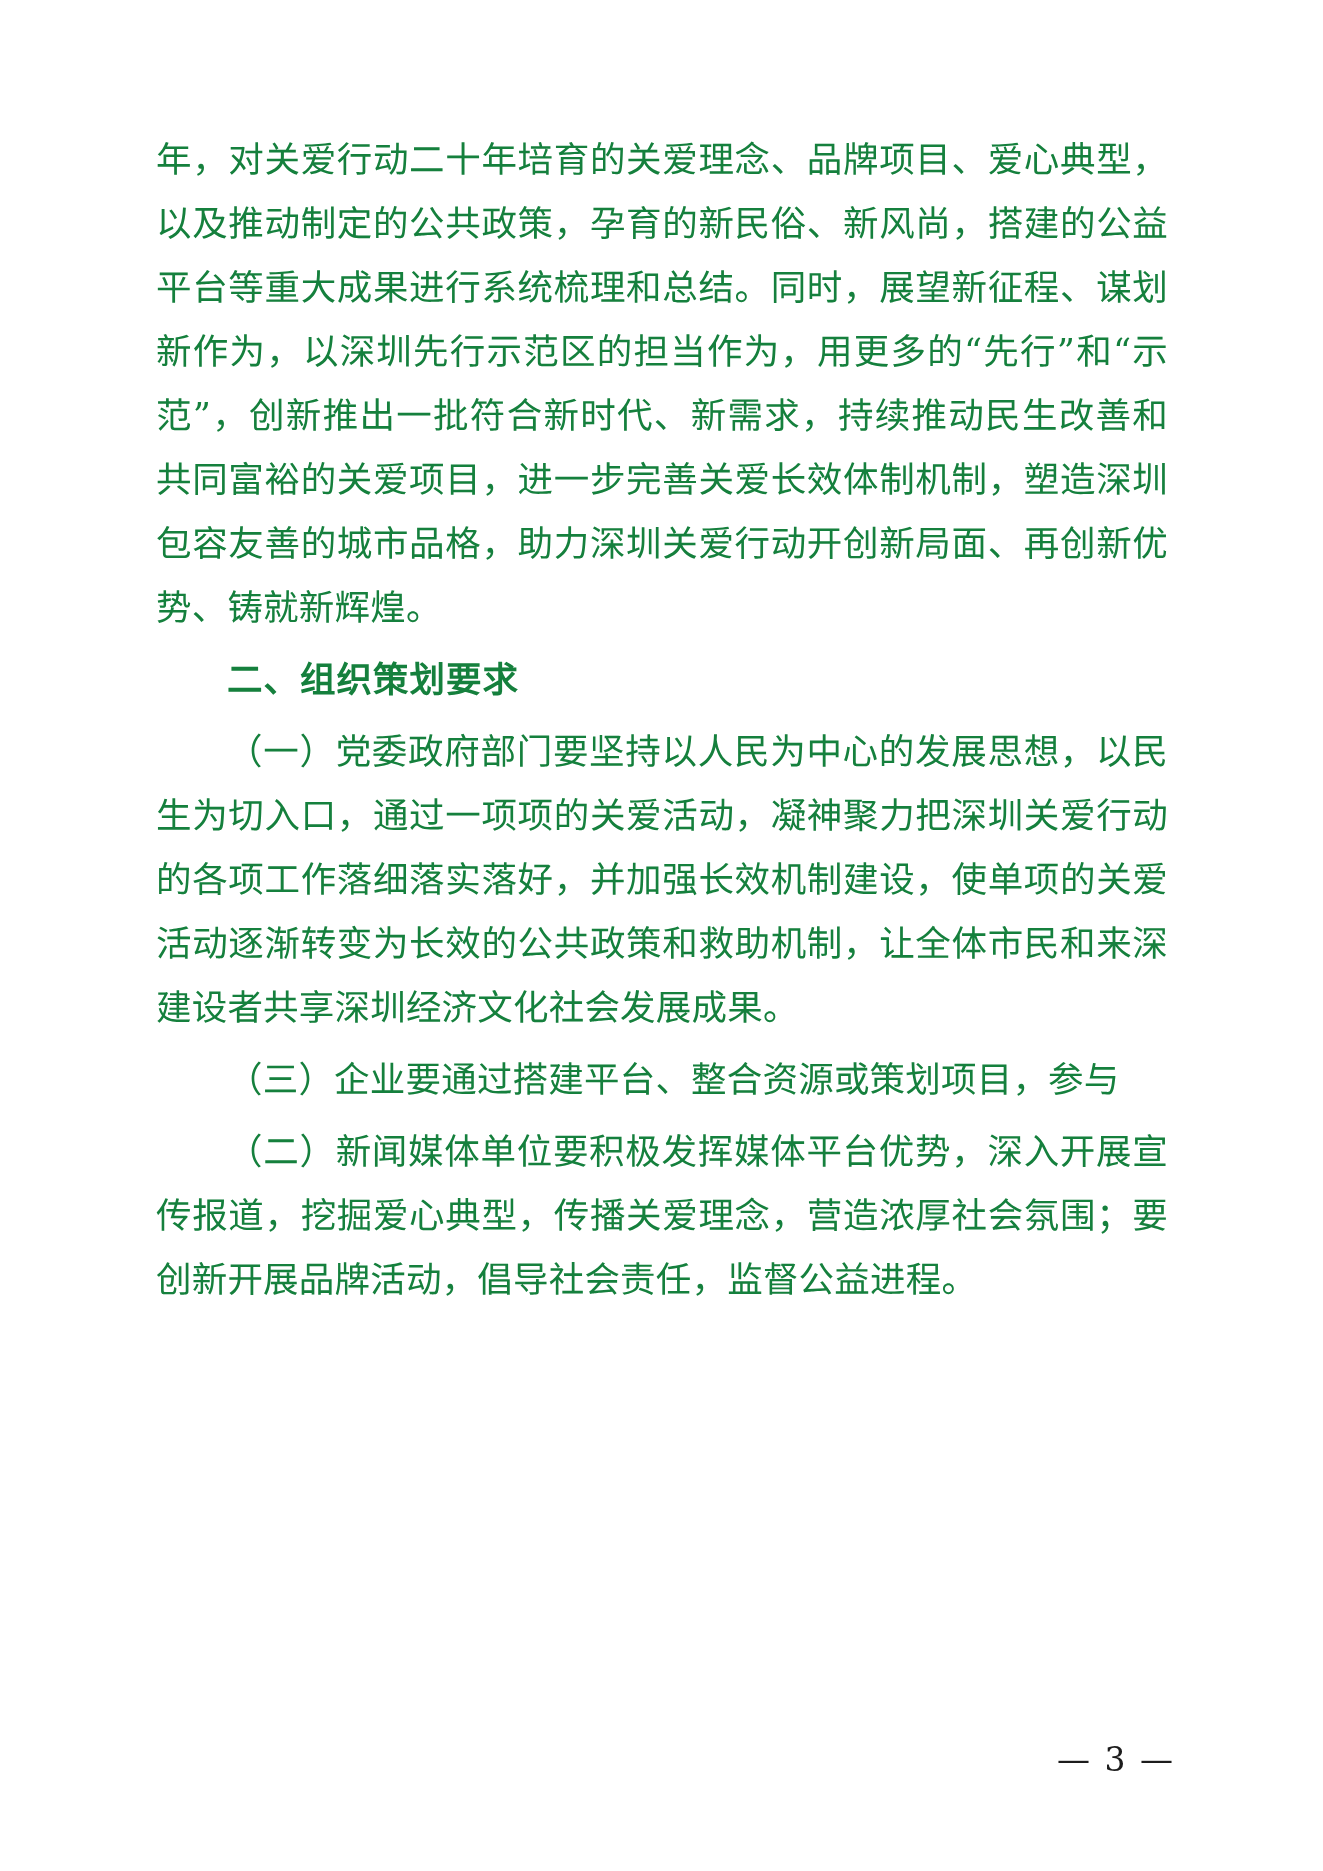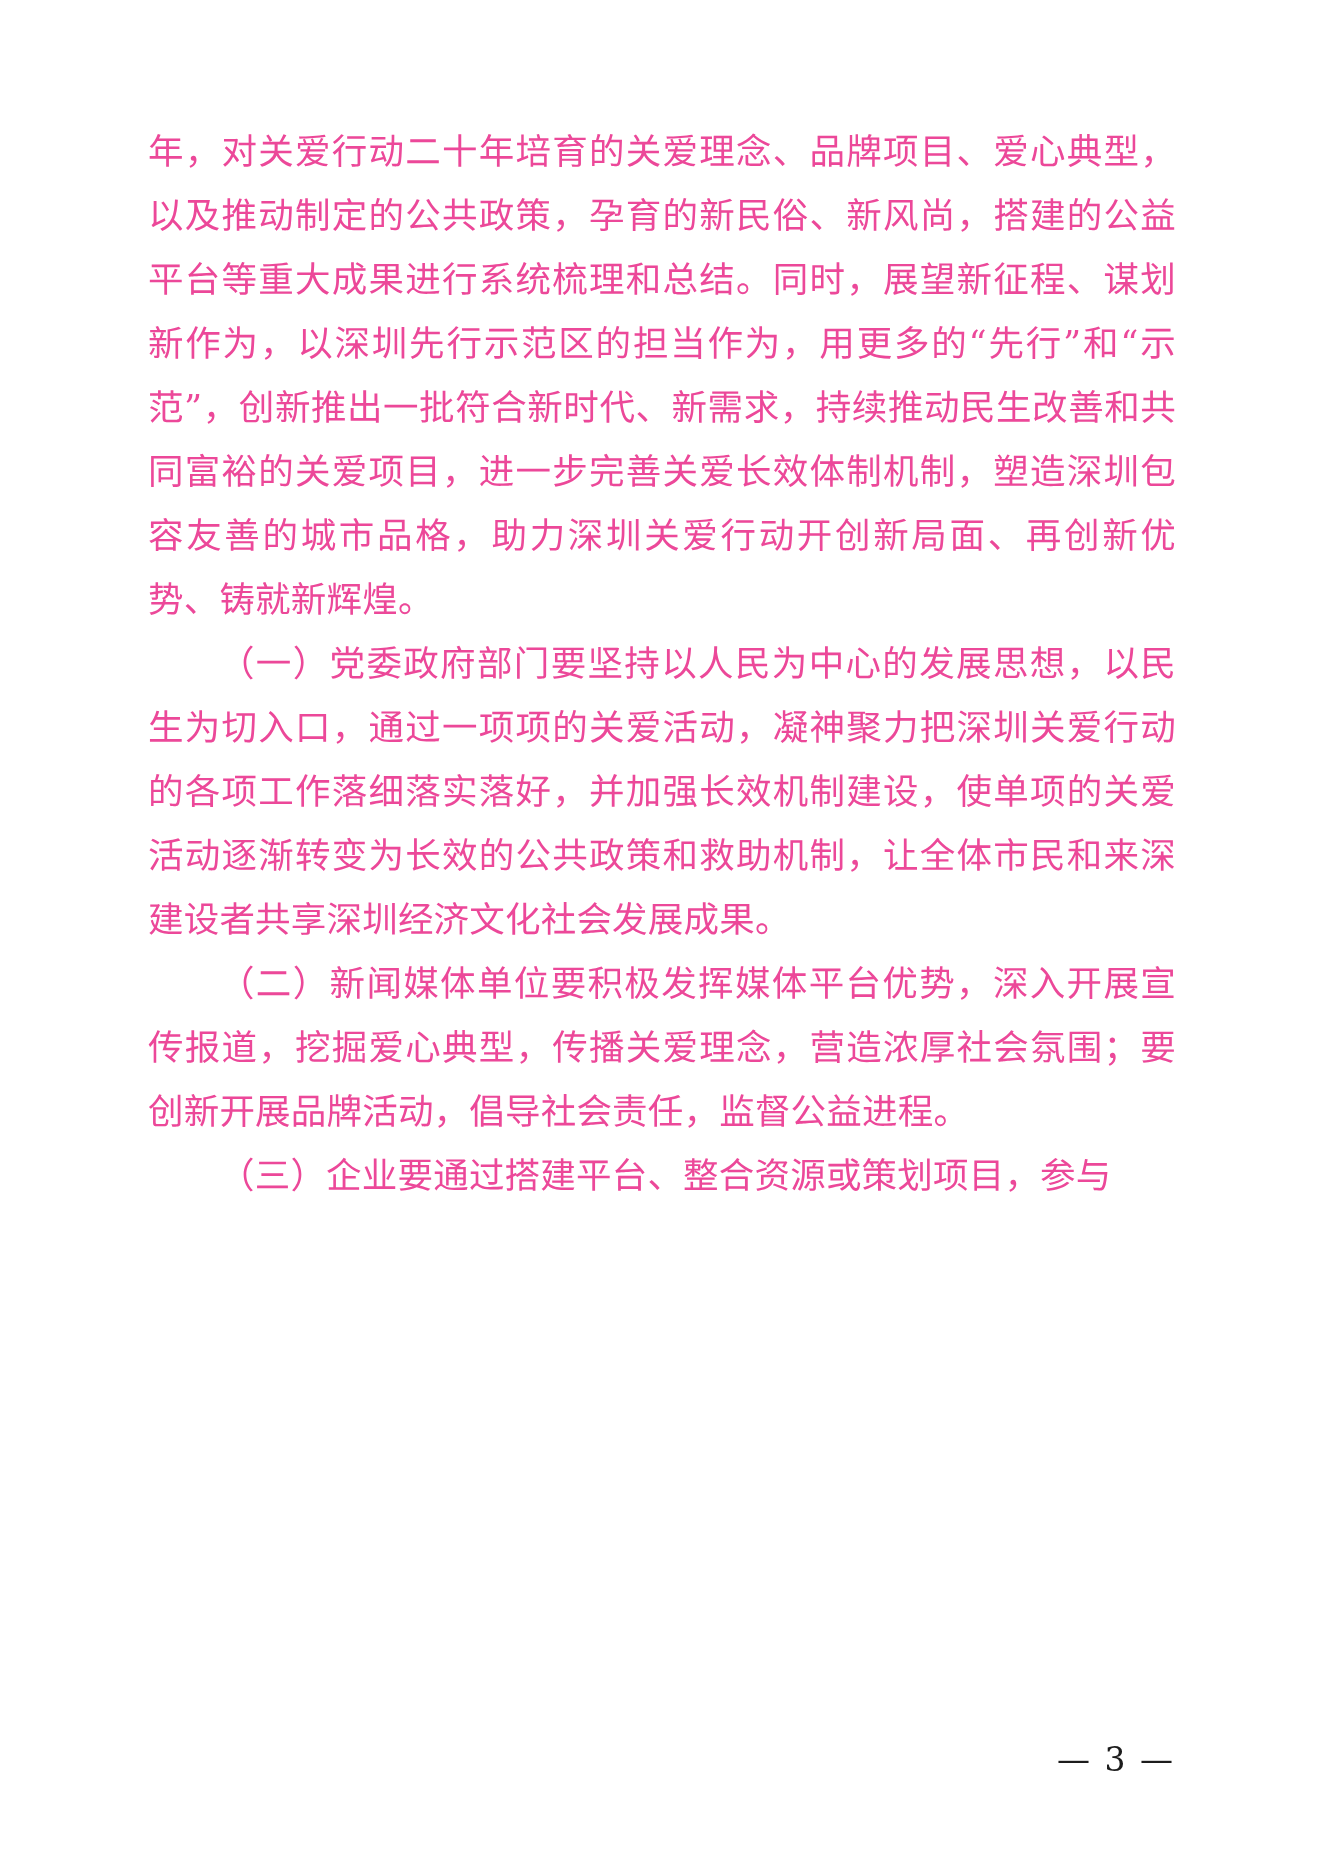--- a/index.html
+++ b/index.html
@@ -18,27 +18,27 @@
     color: #1b1b1b;
     overflow: hidden;
   }
   .content {
     position: absolute;
     left: 148px;
     top: 120px;
     width: 1028px;
   }
   p {
-    margin: 0;
+    margin: 8px;
     font-size: 35.5px;
     line-height: 64px;
     letter-spacing: 0.2px;
     text-align: justify;
     text-justify: inter-ideograph;
-    color: #ec4899;
+    color: #15803d;
   }
   .indent {
     text-indent: 71px;
   }
   .heading {
     font-weight: bold;
     text-indent: 71px;
     letter-spacing: 1px;
   }
   .pagenum {
@@ -52,18 +52,19 @@
     font-family: "DejaVu Serif", "Liberation Serif", serif;
     letter-spacing: 2px;
   }
 </style>
 </head>
 <body>
 
 <div class="page">
   <div class="content">
     <p class="body-text">年，对关爱行动二十年培育的关爱理念、品牌项目、爱心典型，以及推动制定的公共政策，孕育的新民俗、新风尚，搭建的公益平台等重大成果进行系统梳理和总结。同时，展望新征程、谋划新作为，以深圳先行示范区的担当作为，用更多的“先行”和“示范”，创新推出一批符合新时代、新需求，持续推动民生改善和共同富裕的关爱项目，进一步完善关爱长效体制机制，塑造深圳包容友善的城市品格，助力深圳关爱行动开创新局面、再创新优势、铸就新辉煌。</p>
+    <p class="heading">二、组织策划要求</p>
     <p class="indent">（一）党委政府部门要坚持以人民为中心的发展思想，以民生为切入口，通过一项项的关爱活动，凝神聚力把深圳关爱行动的各项工作落细落实落好，并加强长效机制建设，使单项的关爱活动逐渐转变为长效的公共政策和救助机制，让全体市民和来深建设者共享深圳经济文化社会发展成果。</p>
+    <p class="indent">（三）企业要通过搭建平台、整合资源或策划项目，参与</p>
     <p class="indent">（二）新闻媒体单位要积极发挥媒体平台优势，深入开展宣传报道，挖掘爱心典型，传播关爱理念，营造浓厚社会氛围；要创新开展品牌活动，倡导社会责任，监督公益进程。</p>
-    <p class="indent">（三）企业要通过搭建平台、整合资源或策划项目，参与</p>
   </div>
   <div class="pagenum">— 3 —</div>
 </div>
 
 </body></html>

